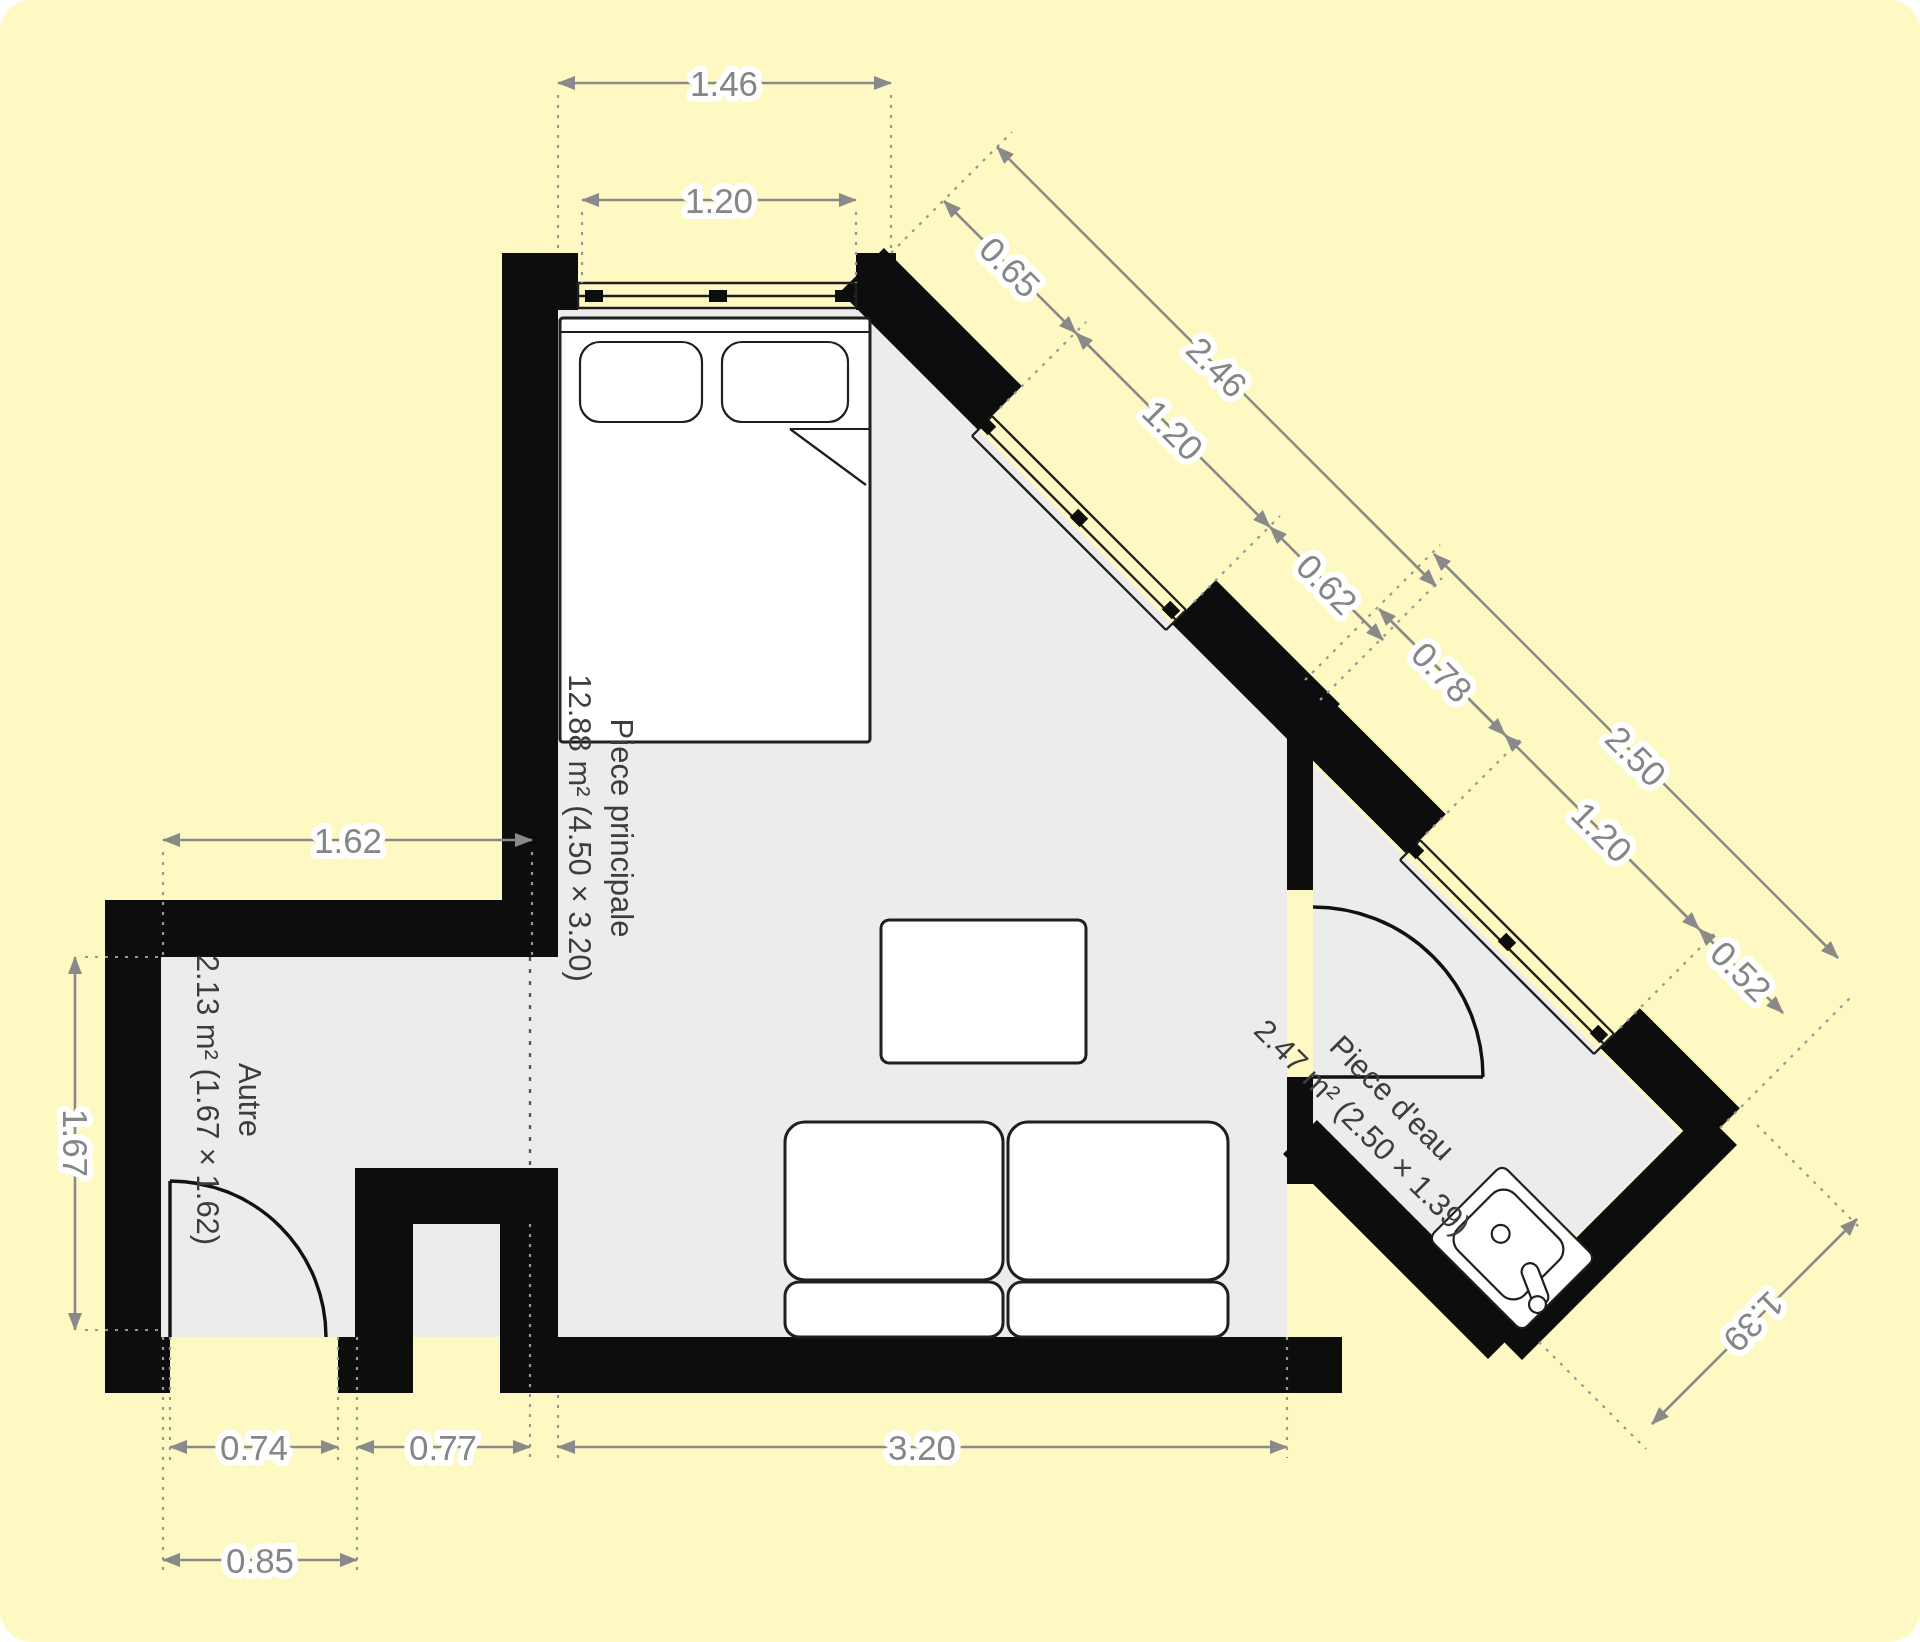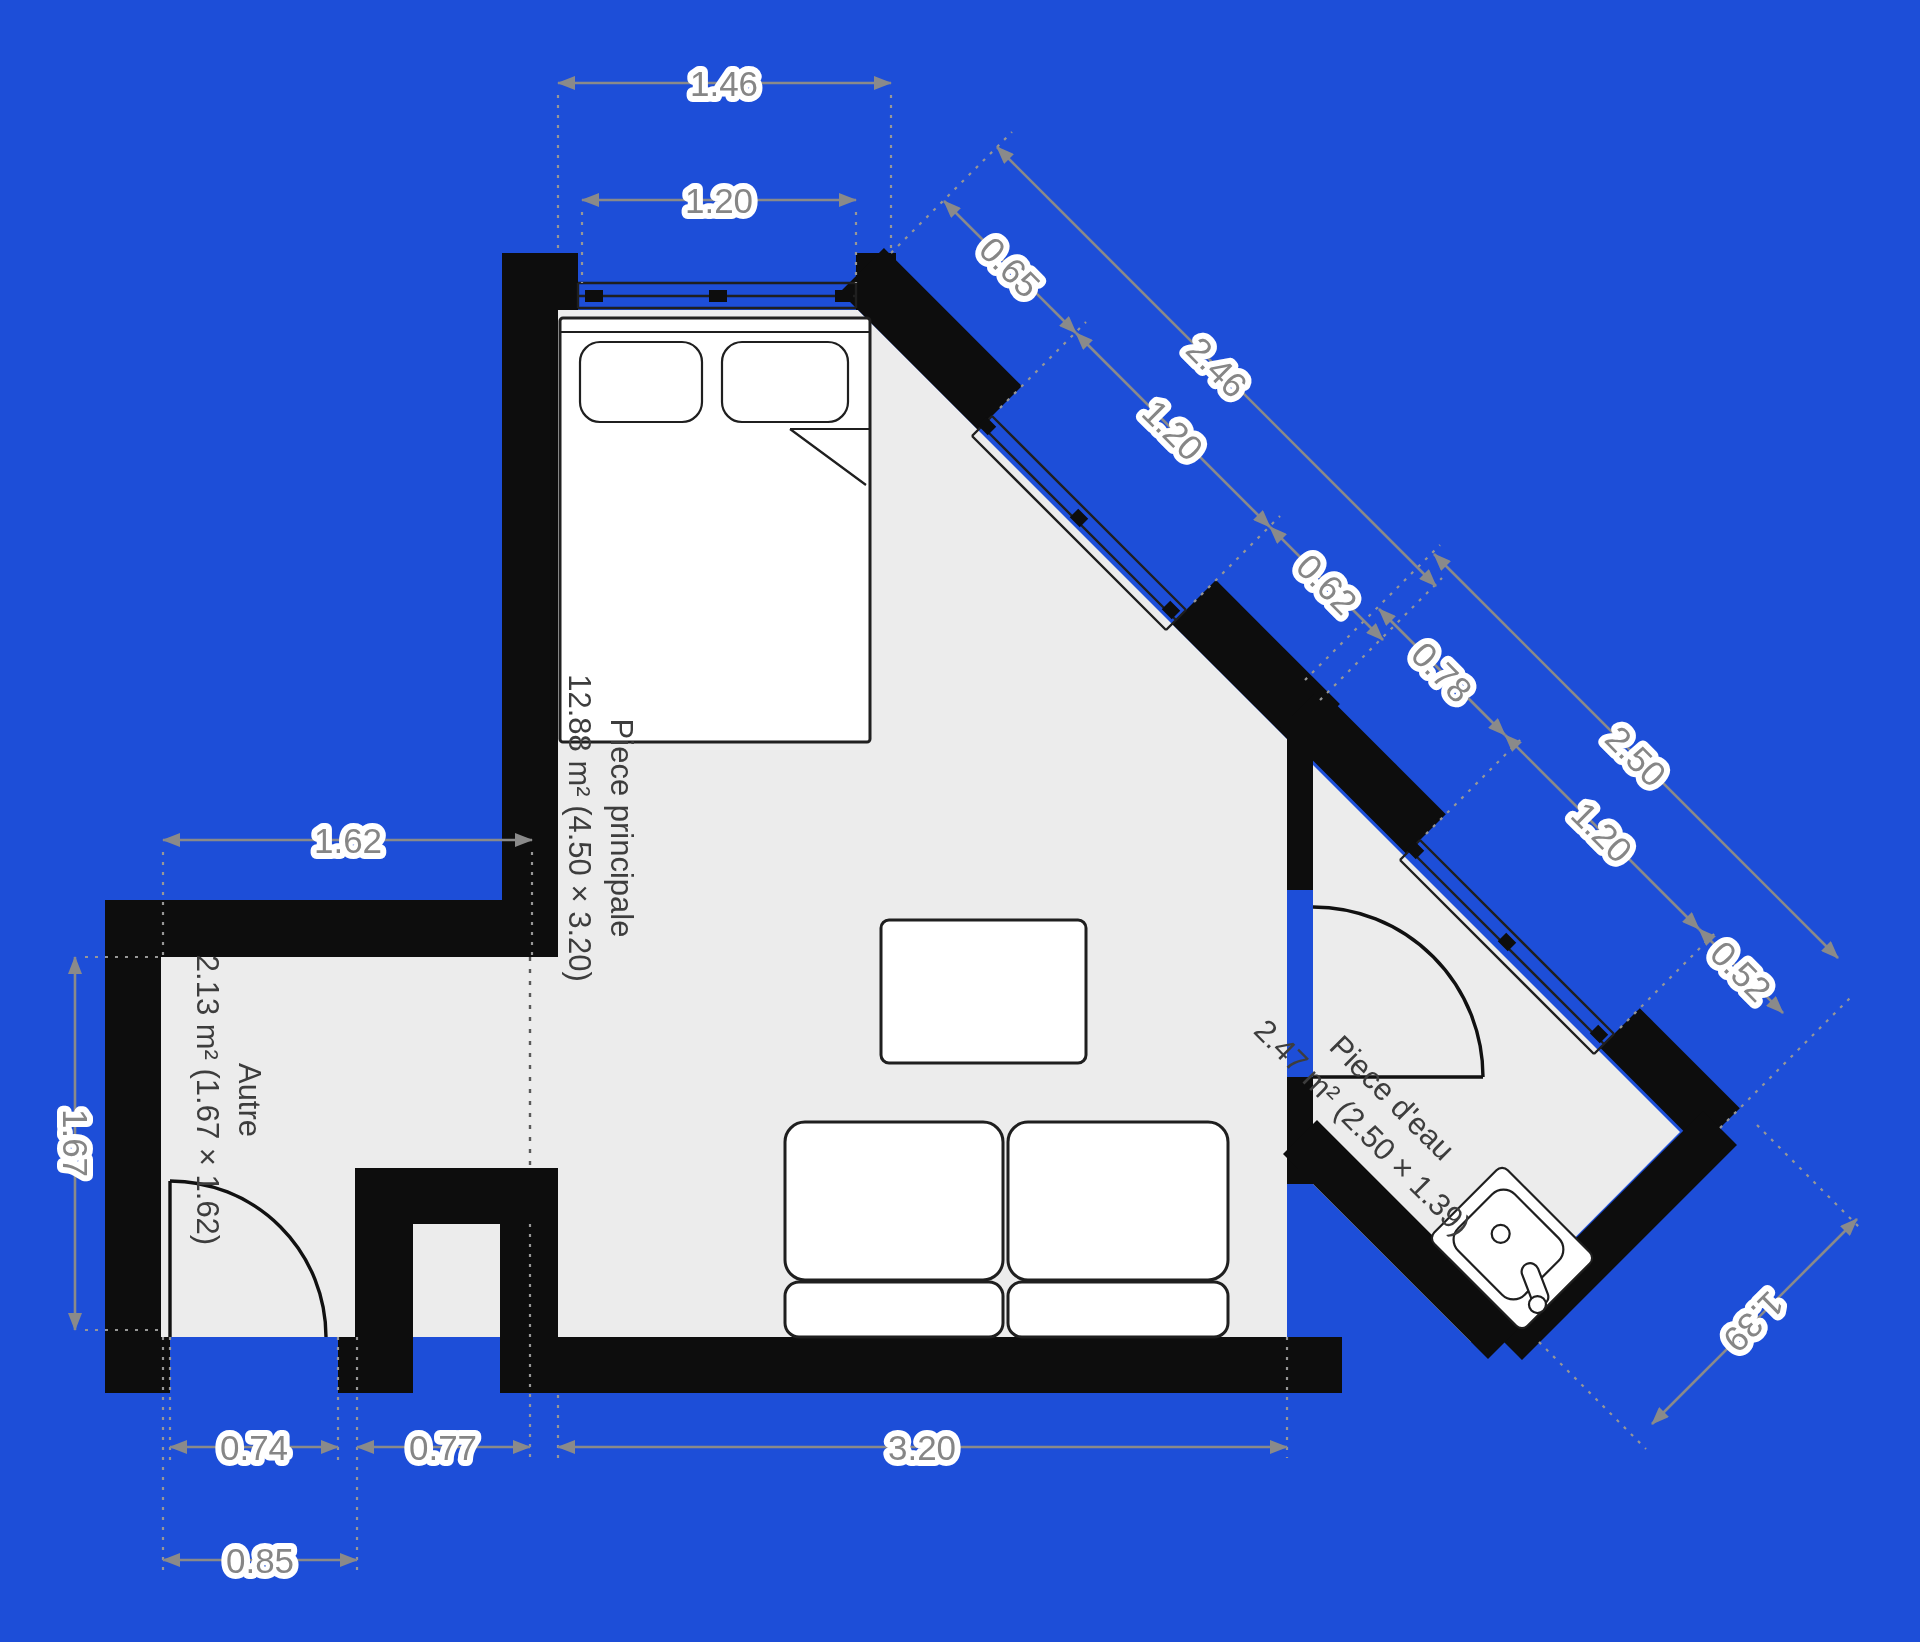--- a/index.html
+++ b/index.html
@@ -1,16 +1,16 @@
 <!DOCTYPE html>
 <html><head>
 <meta charset="utf-8">
 <style>
   html,body{margin:0;padding:0;background:#ffffff;}
-  .canvas{width:1920px;height:1642px;position:relative;background:#1d4ed8;overflow:hidden;}
+  .canvas{width:1920px;height:1642px;position:relative;background:#fef9c3;overflow:hidden;border-radius:31px;}
   svg{display:block;}
   .wall{stroke:#0d0d0d;fill:none;}
   .floor{fill:#ececec;stroke:none;}
   .furn{fill:#ffffff;stroke:#1f1f1f;stroke-width:3;}
   .furn-thin{fill:#ffffff;stroke:#1f1f1f;stroke-width:2.2;}
   .winline{stroke:#1f1f1f;stroke-width:2.4;fill:none;}
   .wintick{stroke:#0d0d0d;stroke-width:12;fill:none;}
   .doorline{stroke:#111;stroke-width:3.4;fill:none;}
   .dim{stroke:#8a8a8a;stroke-width:2.6;fill:none;}
   .ext{stroke:#979797;stroke-width:2.2;fill:none;stroke-dasharray:3 7;}

